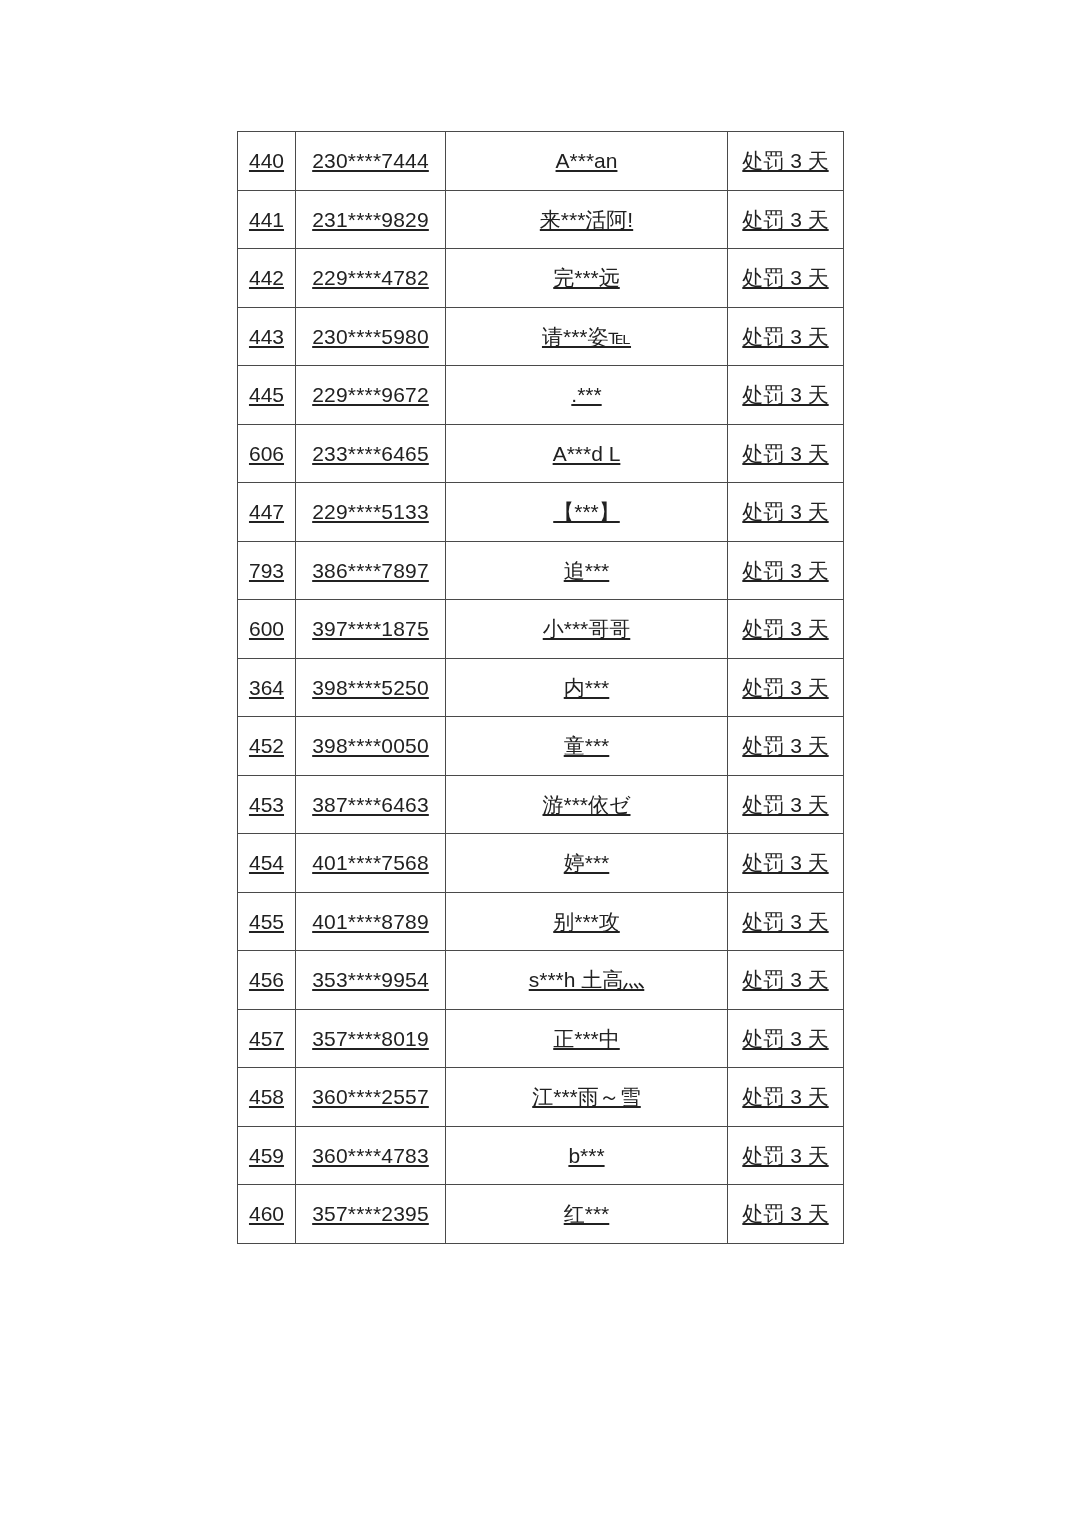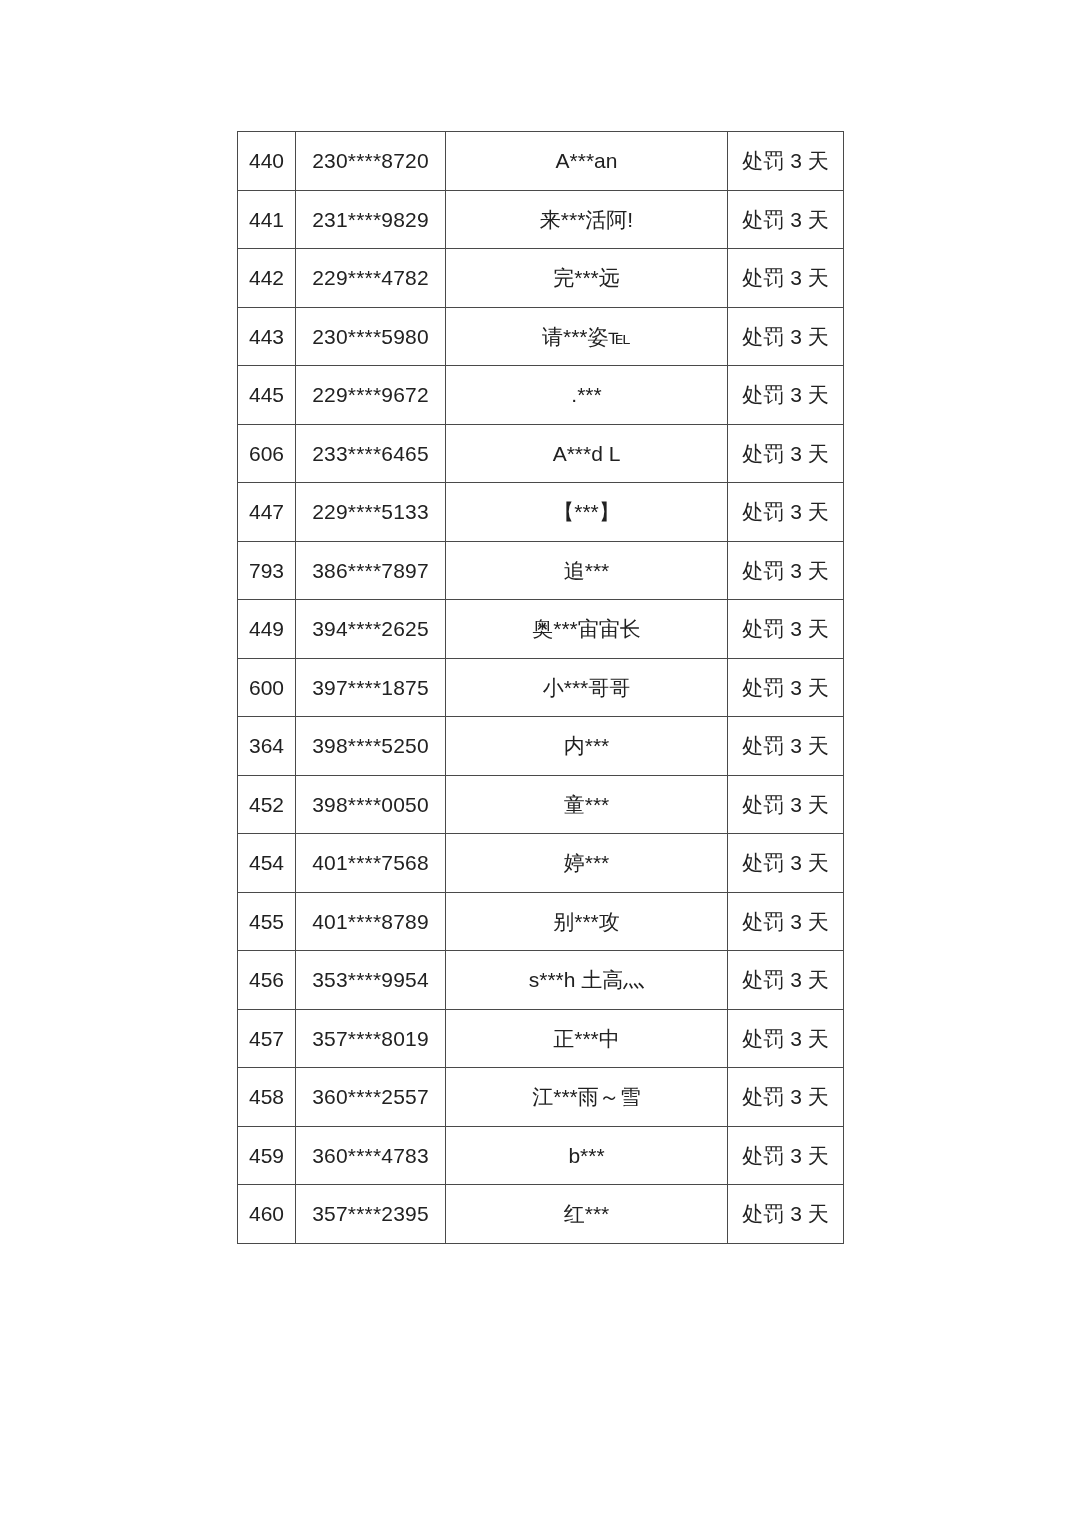--- a/index.html
+++ b/index.html
@@ -28,20 +28,21 @@
   table.penalty-table {
     position: absolute;
     left: 237px;
     top: 131px;
     width: 606px;
     border-collapse: collapse;
     table-layout: fixed;
   }
   table.penalty-table tr {
     height: 58.5px;
+    text-decoration: underline;
   }
   table.penalty-table td {
     border: 1.6px solid var(--border-color);
     text-align: center;
     vertical-align: middle;
     font-size: 21px;
     line-height: 1;
     color: var(--text-color);
     padding: 0 2px;
     overflow: hidden;
@@ -59,21 +60,21 @@
   <table class="penalty-table">
     <colgroup>
       <col style="width:58px">
       <col style="width:150px">
       <col style="width:282px">
       <col style="width:116px">
     </colgroup>
     <tbody>
         <tr>
     <td class="col-index">440</td>
-    <td class="col-id">230****8720</td>
+    <td class="col-id">230****7444</td>
     <td class="col-nickname">A***an</td>
     <td class="col-penalty">处罚 3 天</td>
   </tr>
         <tr>
     <td class="col-index">441</td>
     <td class="col-id">231****9829</td>
     <td class="col-nickname">来***活阿!</td>
     <td class="col-penalty">处罚 3 天</td>
   </tr>
         <tr>
@@ -106,41 +107,41 @@
     <td class="col-nickname">【***】</td>
     <td class="col-penalty">处罚 3 天</td>
   </tr>
         <tr>
     <td class="col-index">793</td>
     <td class="col-id">386****7897</td>
     <td class="col-nickname">追***</td>
     <td class="col-penalty">处罚 3 天</td>
   </tr>
         <tr>
-    <td class="col-index">449</td>
-    <td class="col-id">394****2625</td>
-    <td class="col-nickname">奥***宙宙长</td>
-    <td class="col-penalty">处罚 3 天</td>
-  </tr>
-        <tr>
     <td class="col-index">600</td>
     <td class="col-id">397****1875</td>
     <td class="col-nickname">小***哥哥</td>
     <td class="col-penalty">处罚 3 天</td>
   </tr>
         <tr>
     <td class="col-index">364</td>
     <td class="col-id">398****5250</td>
     <td class="col-nickname">内***</td>
     <td class="col-penalty">处罚 3 天</td>
   </tr>
         <tr>
     <td class="col-index">452</td>
     <td class="col-id">398****0050</td>
     <td class="col-nickname">童***</td>
+    <td class="col-penalty">处罚 3 天</td>
+  </tr>
+        <tr>
+    <td class="col-index">453</td>
+    <td class="col-id">387****6463</td>
+    <td class="col-nickname">游***依ゼ</td>
     <td class="col-penalty">处罚 3 天</td>
   </tr>
         <tr>
     <td class="col-index">454</td>
     <td class="col-id">401****7568</td>
     <td class="col-nickname">婷***</td>
     <td class="col-penalty">处罚 3 天</td>
   </tr>
         <tr>
     <td class="col-index">455</td>

